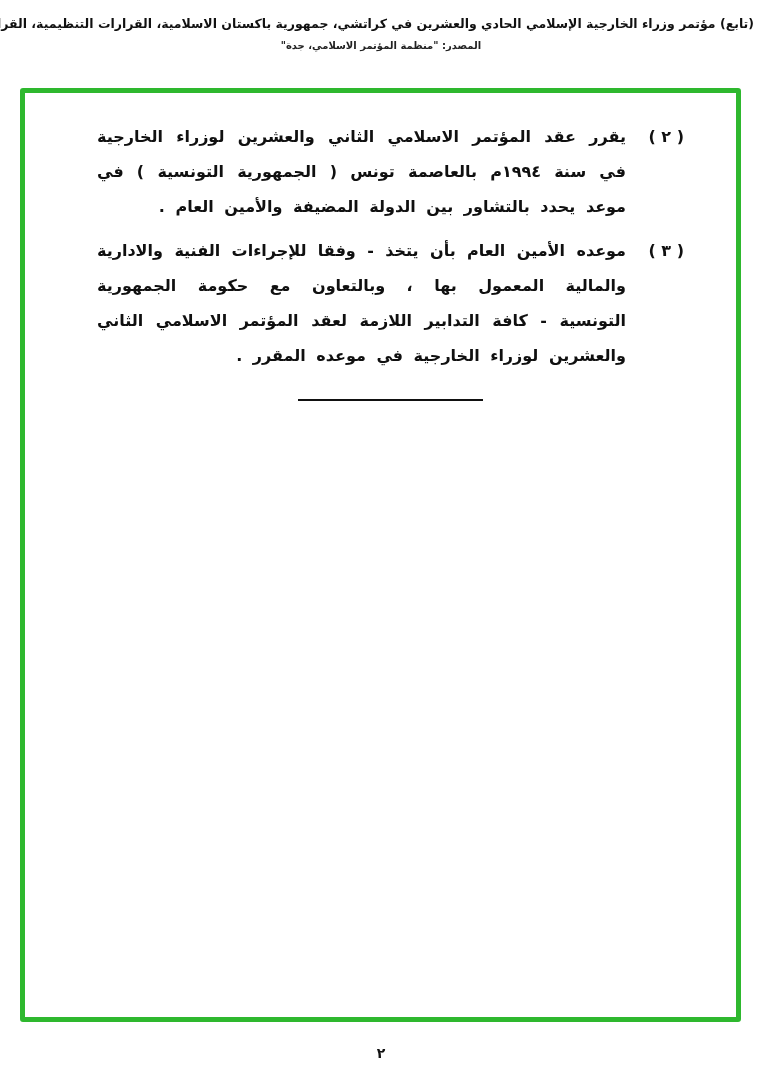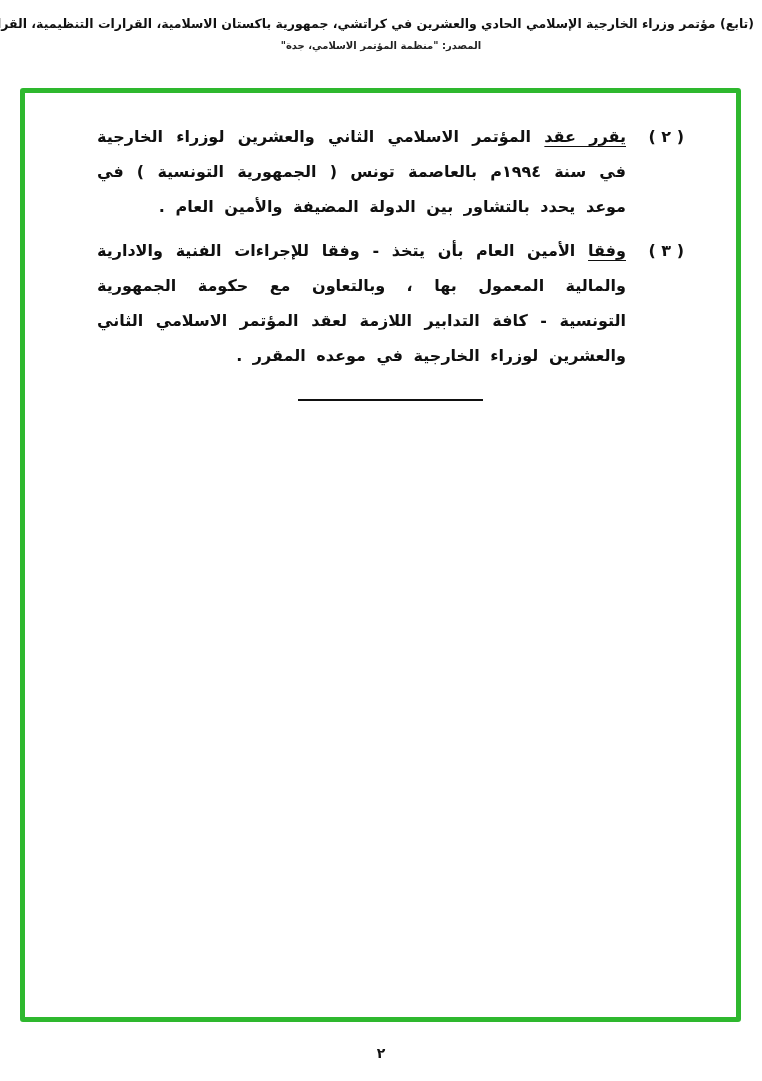--- a/index.html
+++ b/index.html
@@ -60,21 +60,20 @@
   .para-num {
     flex: 0 0 46px;
     white-space: nowrap;
   }
   .para-text {
     flex: 1;
     text-align: justify;
     word-spacing: 5px;
   }
   .lead {
-    text-decoration: underline;
     text-underline-offset: 4px;
   }
 
   .divider {
     width: 185px;
     border-top: 2px solid #111;
     margin: 26px auto 0 auto;
   }
 
   .page-number {
@@ -105,21 +104,21 @@
         <span class="para-num">( ٢ )</span>
         <span class="para-text">
           <span class="lead">يقرر عقد</span>
           <span>المؤتمر الاسلامي الثاني والعشرين لوزراء الخارجية في سنة ١٩٩٤م بالعاصمة تونس ( الجمهورية التونسية ) في موعد يحدد بالتشاور بين الدولة المضيفة والأمين العام .</span>
         </span>
       </div>
 
       <div class="para">
         <span class="para-num">( ٣ )</span>
         <span class="para-text">
-          <span class="lead">وفقا</span>
+          <span class="lead">موعده</span>
           <span>الأمين العام بأن يتخذ - وفقا للإجراءات الفنية والادارية والمالية المعمول بها ، وبالتعاون مع حكومة الجمهورية التونسية - كافة التدابير اللازمة لعقد المؤتمر الاسلامي الثاني والعشرين لوزراء الخارجية في موعده المقرر .</span>
         </span>
       </div>
 
       <div class="divider"></div>
 
     </div>
   </div>
 
   <div class="page-number">٢</div>

